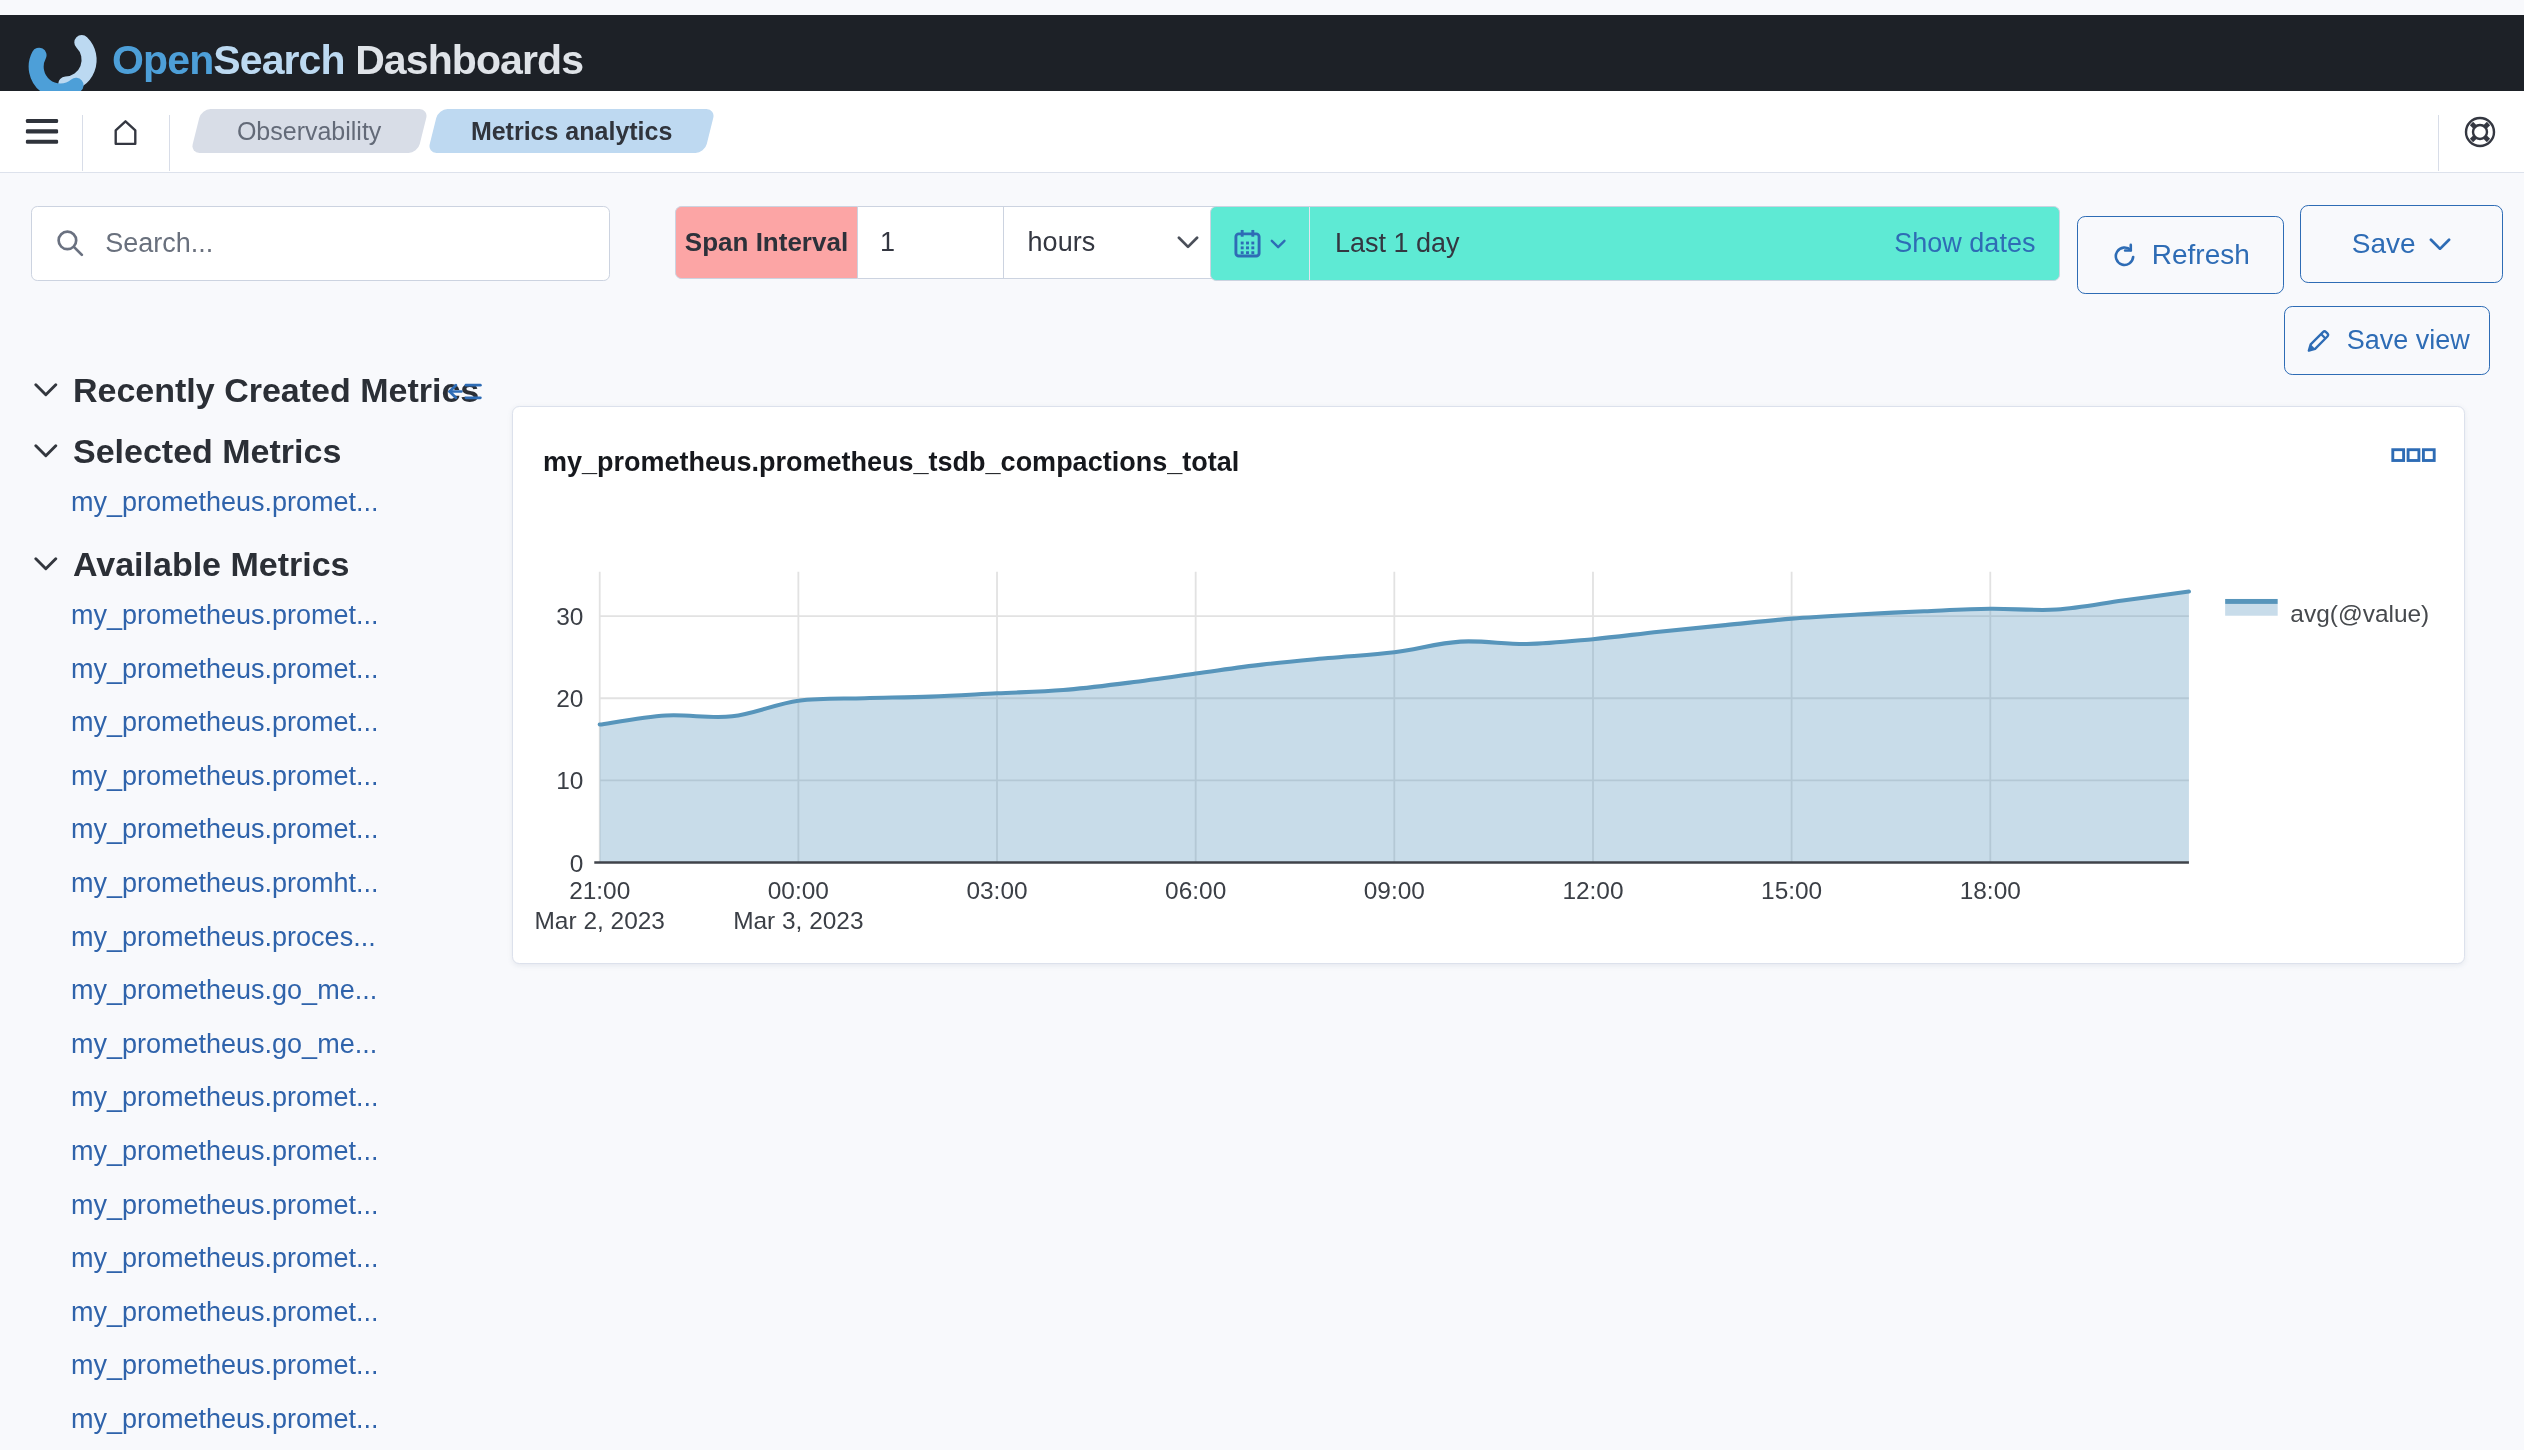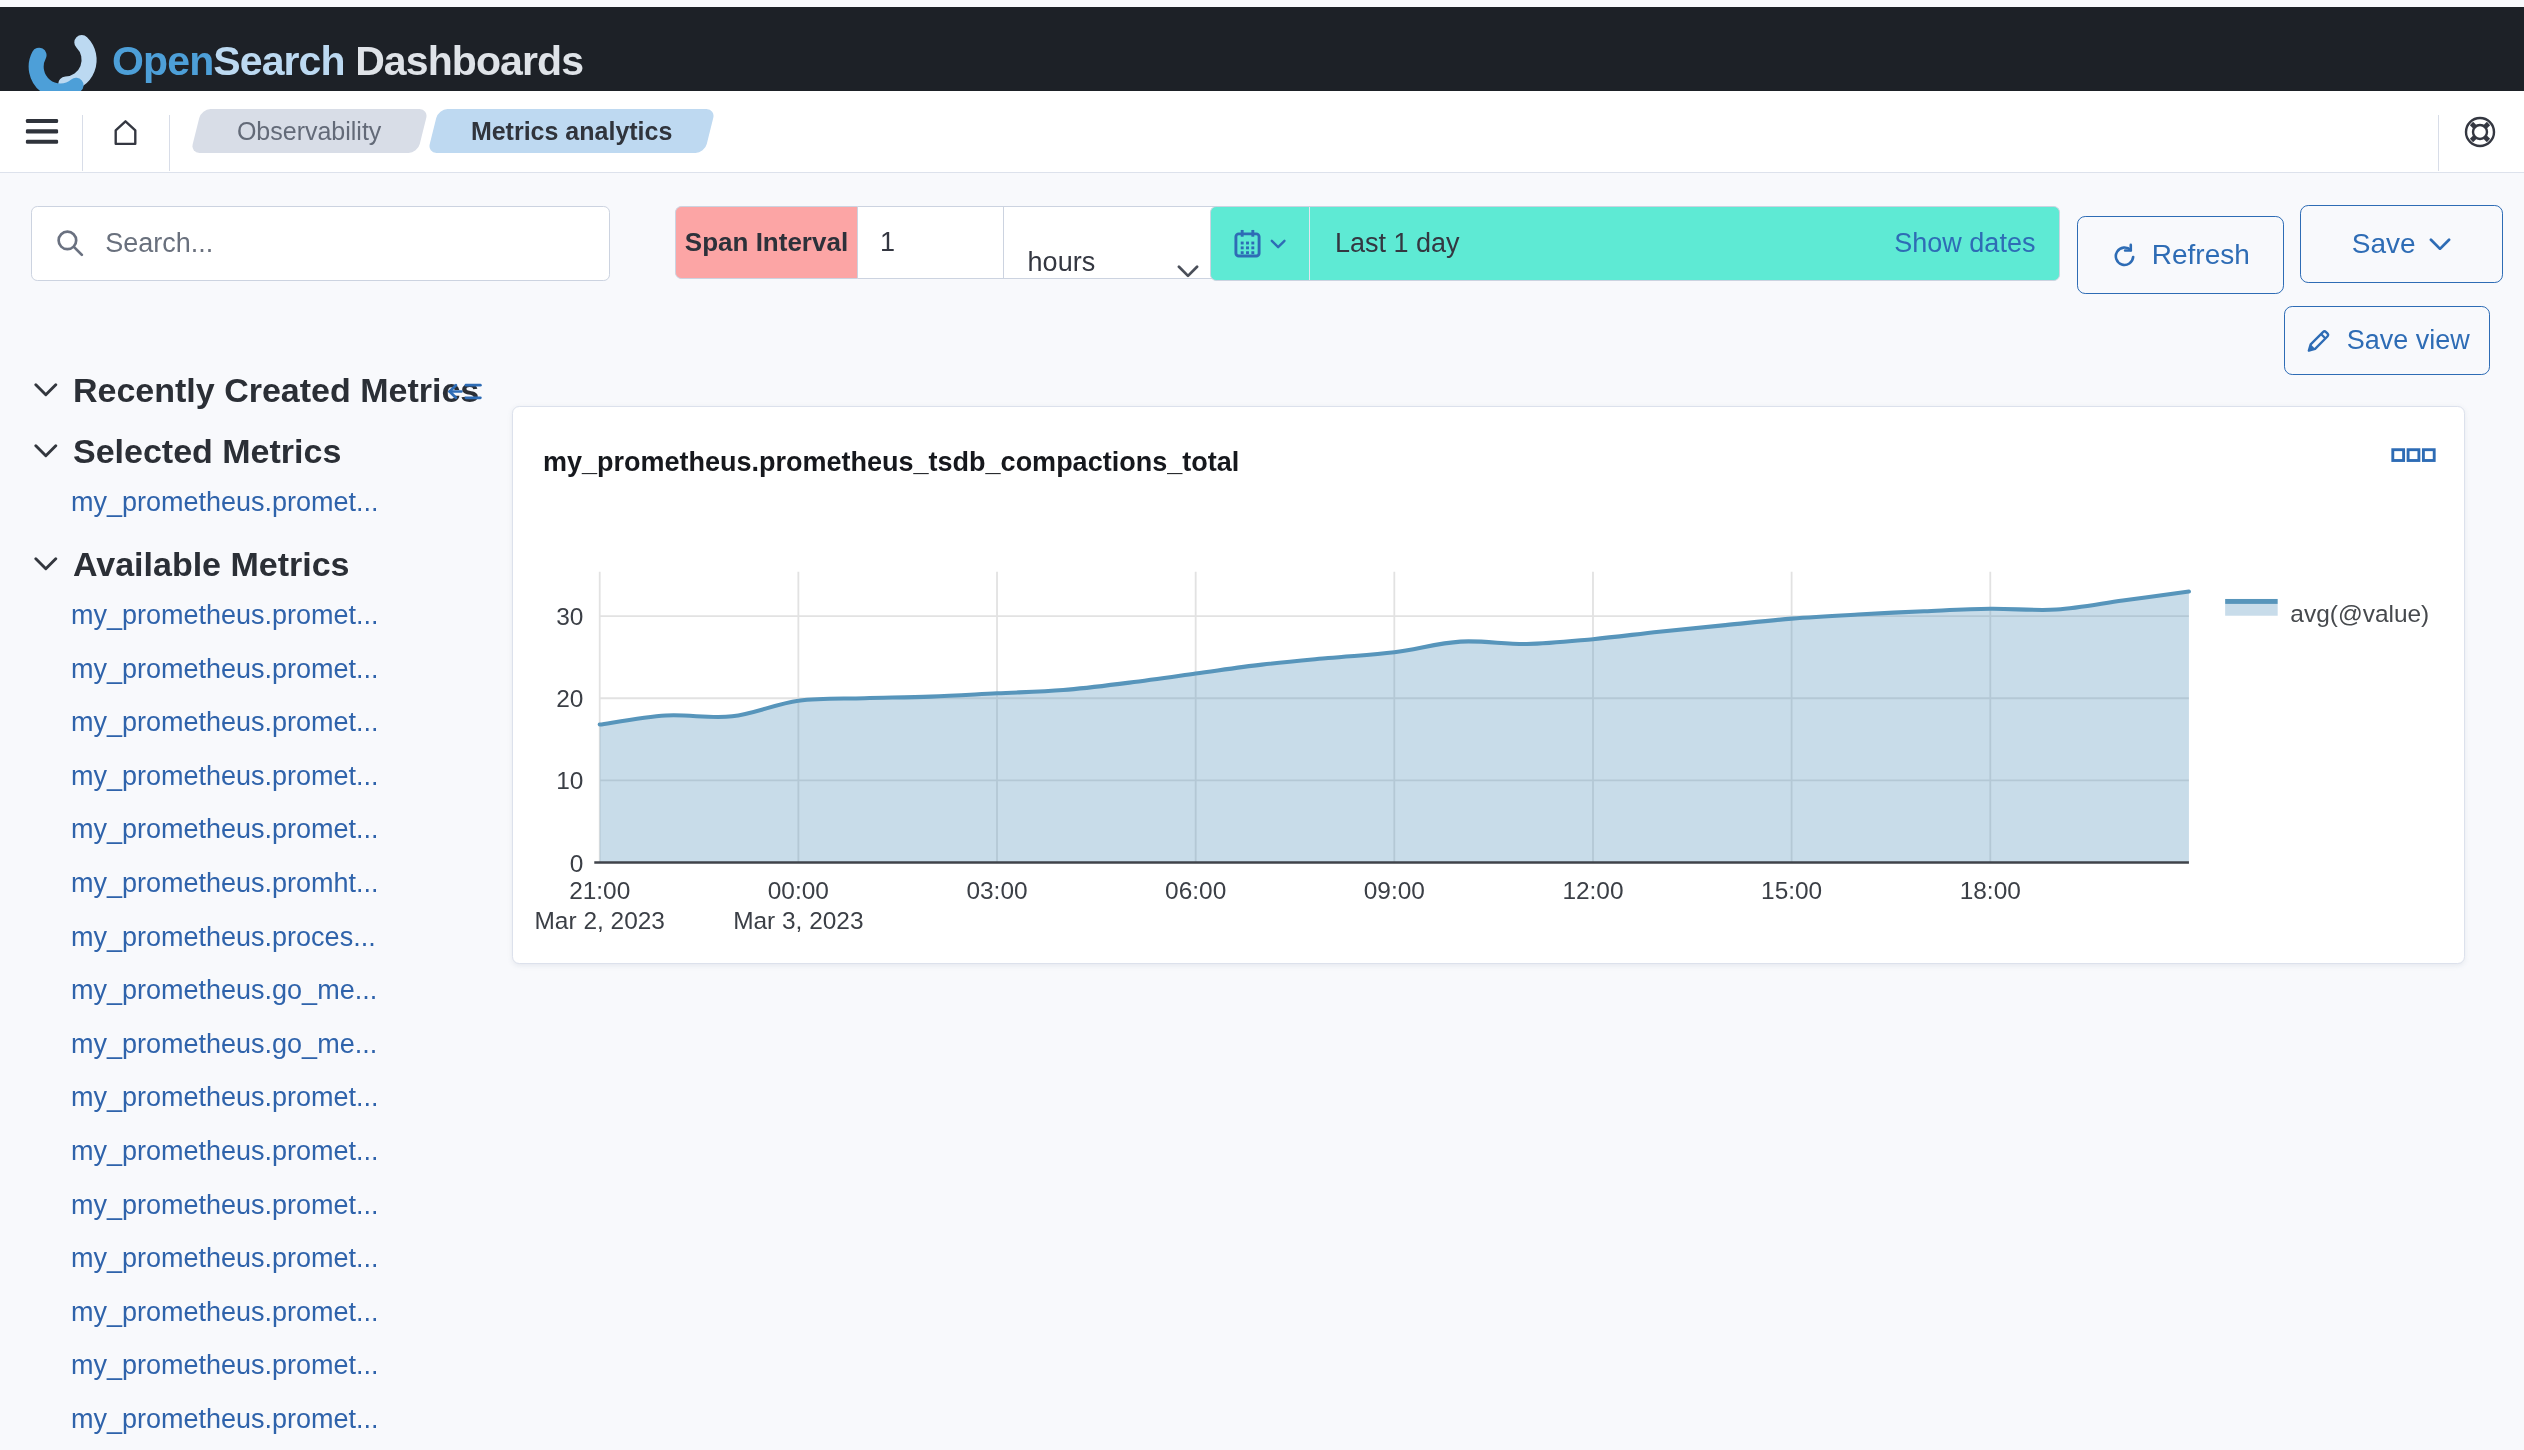--- a/index.html
+++ b/index.html
@@ -1,21 +1,21 @@
 <!DOCTYPE html>
 <html style="font-size:14.5px"><head>
 <meta charset="utf-8">
 <style>
   html,body{margin:0;padding:0;background:#f8f9fc;}
   #app{position:relative;width:2525px;height:1450px;overflow:hidden;background:#f8f9fc;
        font-family:"Liberation Sans",sans-serif;color:#343741;}
 
   
-  .hdr{position:absolute;left:0;top:7px;width:2525px;height:91px;background:#1d2127;
-       display:flex;align-items:flex-end;}
+  .hdr{position:absolute;left:0;top:15px;width:2525px;height:91px;background:#1d2127;
+       display:flex;align-items:center;}
   .logo{display:flex;align-items:center;gap:14.5px;margin-left:23.6px;}
   .logo-text{font-size:41px;font-weight:700;letter-spacing:-0.9px;white-space:pre;}
   .lg-open{color:#4d9fd8;} .lg-search{color:#bcd9f1;} .lg-rest{color:#dfe3e8;}
 
   
   .nav{position:absolute;left:0;top:91px;width:2525px;height:81px;background:#ffffff;
        border-bottom:0.9px solid #dde2ec;}
   .vdiv{position:absolute;top:23.6px;height:56px;width:0.9px;background:#d8dde8;}
   .icon-btn{position:absolute;cursor:pointer;display:flex;align-items:center;justify-content:center;}
   .crumb{position:absolute;top:18px;height:44px;border-radius:9px;transform:skewX(-14deg);
@@ -30,21 +30,21 @@
              border:0.9px solid #ccd3e0;border-radius:6.3px;display:flex;align-items:center;}
   .searchbox input{border:none;outline:none;flex:1;font-size:27px;margin-left:16.3px;
                    font-family:"Liberation Sans",sans-serif;color:#343741;background:transparent;}
   .searchbox input::placeholder{color:#69707d;}
   .spangroup{position:absolute;left:675px;top:206px;height:73px;display:flex;}
   .span-label{width:181px;background:#fca5a5;border:0.9px solid #ccd3e0;border-radius:6.3px 0 0 6.3px;
               display:flex;align-items:center;justify-content:center;font-weight:600;font-size:26px;color:#2d313a;}
   .span-input{width:121px;border:0.9px solid #ccd3e0;border-left:none;background:#fff;font-size:27px;
               padding-left:22px;outline:none;color:#343741;font-family:"Liberation Sans",sans-serif;}
   .span-select{width:215px;border:0.9px solid #ccd3e0;border-left:none;background:#fff;border-radius:0 6.3px 6.3px 0;
-               display:flex;align-items:flex-end;font-size:27px;color:#343741;cursor:pointer;}
+               display:flex;align-items:center;font-size:27px;color:#343741;cursor:pointer;}
   .span-select .txt{margin-left:23.6px;flex:1;}
   .span-select svg{margin-right:20px;}
   .datepicker{position:absolute;left:1210px;top:206px;width:848px;height:73px;background:#5eead4;
               border:0.9px solid #ccd3e0;border-radius:6.3px;display:flex;align-items:center;}
   .dp-cal{width:98px;height:100%;display:flex;align-items:center;justify-content:center;gap:8.2px;
           border-right:0.9px solid #e2e6ef;cursor:pointer;}
   .dp-text{margin-left:25px;font-size:27px;color:#343741;cursor:pointer;}
   .dp-show{margin-left:auto;margin-right:23.6px;font-size:27px;font-weight:500;color:#2e6cb5;cursor:pointer;}
   .btn-outline{position:absolute;display:flex;align-items:center;justify-content:center;gap:13.6px;
                border:1.8px solid #2e6cb5;border-radius:8.2px;color:#2e6cb5;font-size:28px;font-weight:500;

